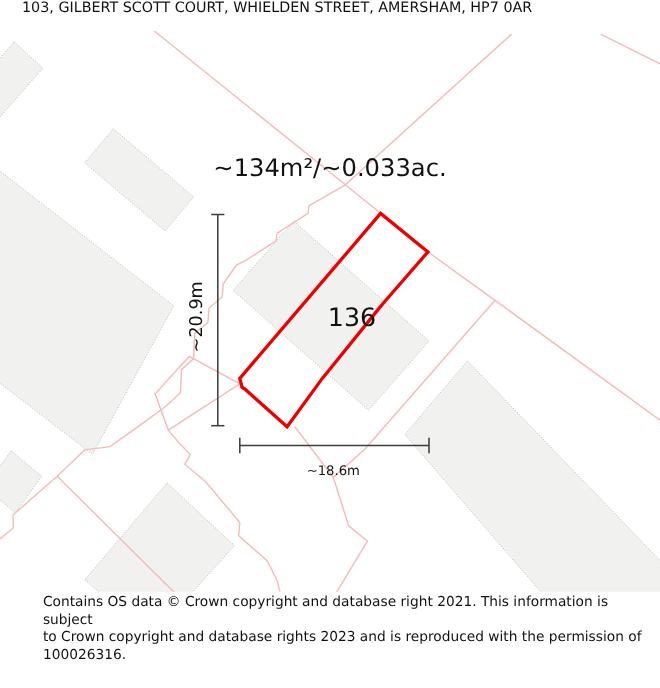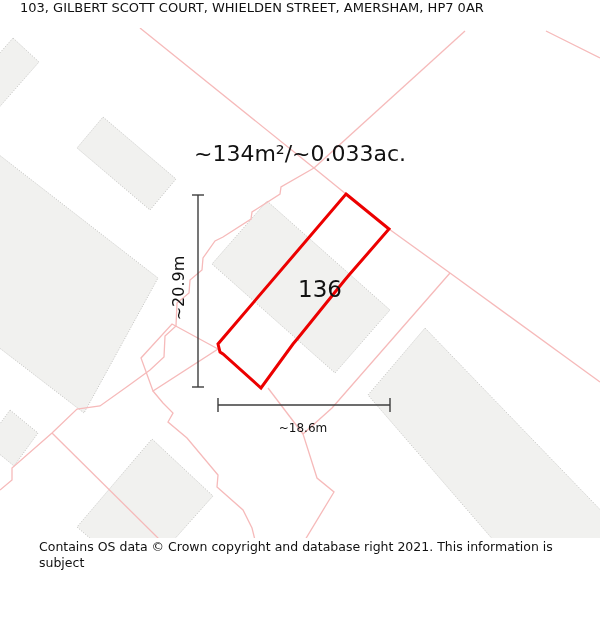--- a/index.html
+++ b/index.html
@@ -68,13 +68,15 @@
     </g>
   </svg>
 
 <div class="map-label area-label">~134m²/~0.033ac.</div>
 <div class="map-label plot-label">136</div>
 <div class="map-label dim-label-v">~20.9m</div>
 <div class="map-label dim-label-h">~18.6m</div>
 
 <div class="footer">
   <div>Contains OS data © Crown copyright and database right 2021. This information is subject</div>
+  <div>to Crown copyright and database rights 2023 and is reproduced with the permission of</div>
+  <div>100026316.</div>
 </div>
 
 </body></html>

